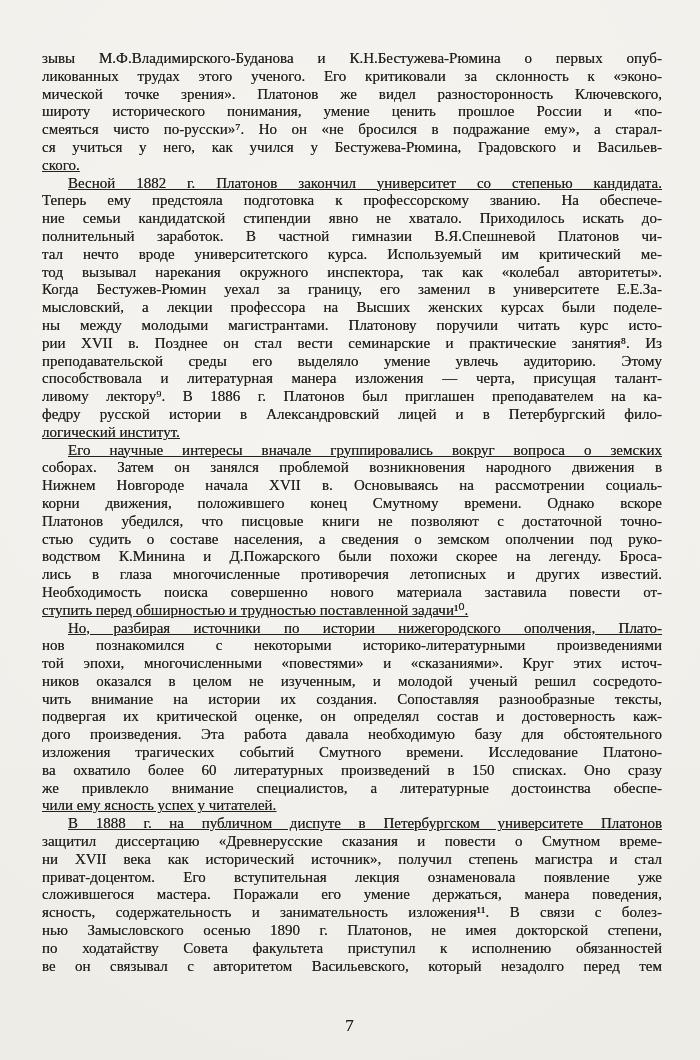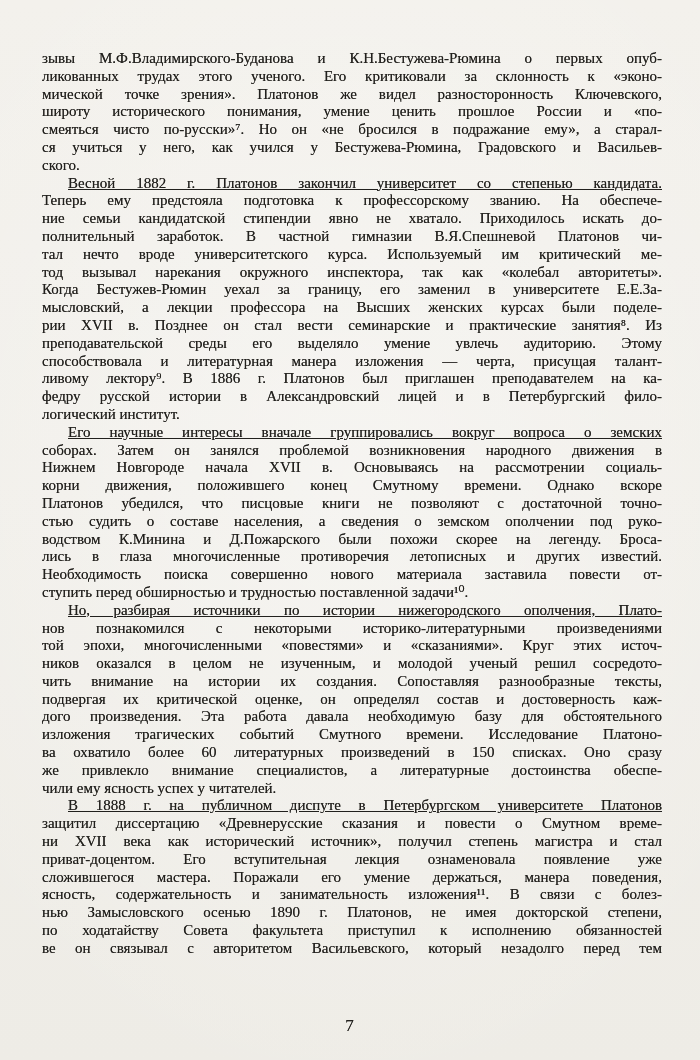--- a/index.html
+++ b/index.html
@@ -30,20 +30,21 @@
   }
   .para { margin: 0; padding: 0; }
   .line {
     text-align: justify;
     text-align-last: justify;
     white-space: nowrap; 
   }
   .line.last {
     text-align-last: left;
     white-space: normal;
+    text-decoration: underline;
   }
   .line.indent { text-indent: 26px; text-decoration: underline; }
   .page-number {
     position: absolute;
     top: 1016px;
     left: 0;
     width: 100%;
     text-align: center;
     font-size: 17px;
     letter-spacing: 1px;
@@ -66,20 +67,21 @@
       </div>
       <div class="para">
         <div class="line indent">Весной 1882 г. Платонов закончил университет со степенью кандидата.</div>
         <div class="line">Теперь ему предстояла подготовка к профессорскому званию. На обеспече-</div>
         <div class="line">ние семьи кандидатской стипендии явно не хватало. Приходилось искать до-</div>
         <div class="line">полнительный заработок. В частной гимназии В.Я.Спешневой Платонов чи-</div>
         <div class="line">тал нечто вроде университетского курса. Используемый им критический ме-</div>
         <div class="line">тод вызывал нарекания окружного инспектора, так как «колебал авторитеты».</div>
         <div class="line">Когда Бестужев-Рюмин уехал за границу, его заменил в университете Е.Е.За-</div>
         <div class="line">мысловский, а лекции профессора на Высших женских курсах были поделе-</div>
+        <div class="line">ны между молодыми магистрантами. Платонову поручили читать курс исто-</div>
         <div class="line">рии XVII в. Позднее он стал вести семинарские и практические занятия⁸. Из</div>
         <div class="line">преподавательской среды его выделяло умение увлечь аудиторию. Этому</div>
         <div class="line">способствовала и литературная манера изложения — черта, присущая талант-</div>
         <div class="line">ливому лектору⁹. В 1886 г. Платонов был приглашен преподавателем на ка-</div>
         <div class="line">федру русской истории в Александровский лицей и в Петербургский фило-</div>
         <div class="line last">логический институт.</div>
       </div>
       <div class="para">
         <div class="line indent">Его научные интересы вначале группировались вокруг вопроса о земских</div>
         <div class="line">соборах. Затем он занялся проблемой возникновения народного движения в</div>

